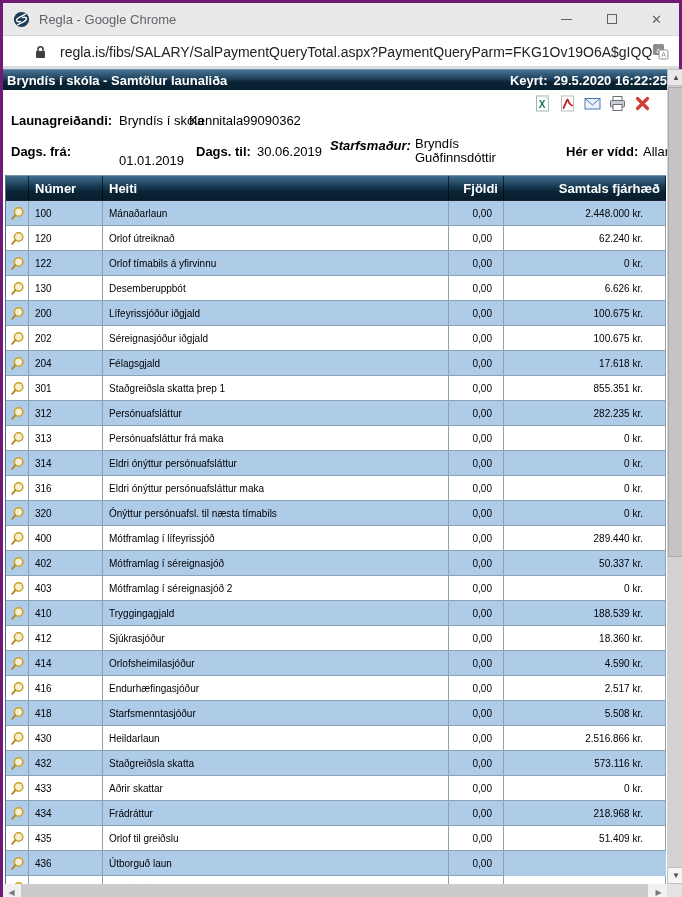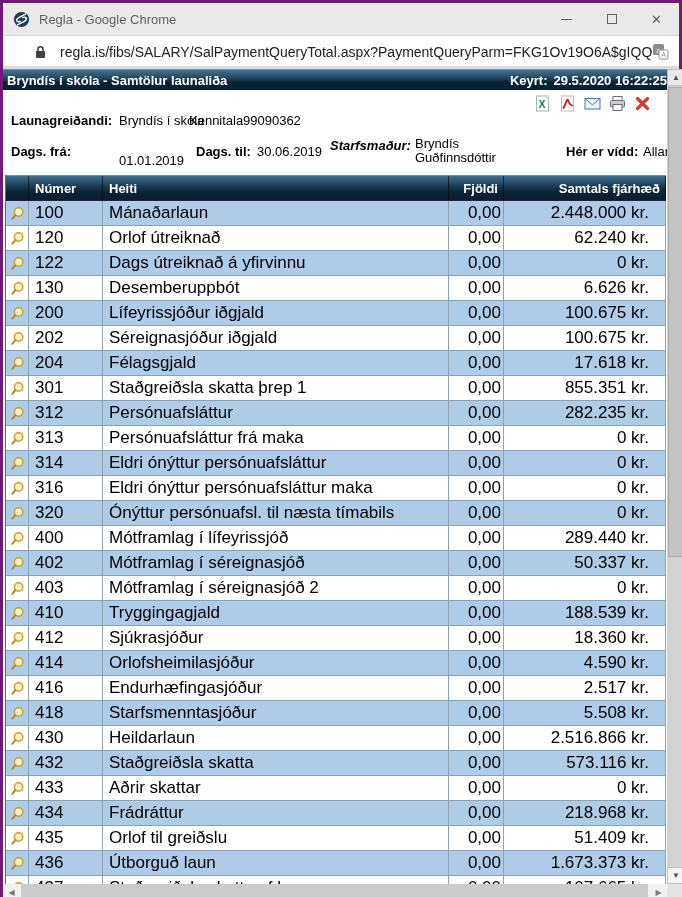--- a/index.html
+++ b/index.html
@@ -48,28 +48,28 @@
   .table { position:absolute; left:2px; top:106px; width:661px; border-left:1px solid #51708c; }
   .thead, .tr { display:grid; grid-template-columns:23px 74px 346px 55px 1fr; }
   .thead { height:26px;
     background:linear-gradient(180deg,#3f6d8e 0%, #173952 45%, #0a2537 65%, #071e2e 100%);
     color:#fff; font-weight:bold; font-size:13px; border-top:1px solid #6f93ad; border-bottom:1px solid #223; }
   .thead .th { display:flex; align-items:center; border-right:1px solid rgba(0,0,0,0.6); overflow:hidden; }
   .th.h-num  { padding-left:6px; }
   .th.h-name { padding-left:6px; }
   .th.h-count{ justify-content:flex-end; padding-right:5px; }
   .th.h-total{ justify-content:flex-end; padding-right:5px; }
-  .tr { height:25px; font-size:17px; color:#000; background:#fff; }
+  .tr { height:25px; font-size:10px; color:#000; background:#fff; }
   .tr.alt { background:#aecbe8; }
   .td { display:flex; align-items:center; border-right:1px solid #8ba1b4; border-bottom:1px solid #8ba1b4; overflow:hidden; white-space:nowrap; }
   .td.c-icon { justify-content:center; }
   .td.c-num  { padding-left:6px; }
   .td.c-name { padding-left:6px; }
-  .td.c-count{ justify-content:flex-end; padding-right:2px; }
-  .td.c-total{ justify-content:flex-end; padding-right:16px; }
+  .td.c-count{ justify-content:flex-end; padding-right:11px; }
+  .td.c-total{ justify-content:flex-end; padding-right:22px; }
 
   
   .vscroll { position:absolute; right:0; top:0; width:18px; height:815px; background:#d2d2d2; }
   .vs-btn { position:absolute; left:0; width:18px; height:17px; background:#e9e9e9; border:1px solid #c0c0c0; display:flex; align-items:center; justify-content:center; font-size:8px; color:#4d4d4d; }
   .vs-up { top:0; }
   .vs-down { bottom:0; background:#f4f4f4; }
   .vs-thumb { position:absolute; left:1px; top:18px; width:16px; height:470px; background:#c4c4c4; border:1px solid #aaaaaa; }
   .hscroll { position:absolute; left:0; bottom:0; width:664px; height:16px; background:#f1f1f1; }
   .hs-btn { position:absolute; top:0; width:17px; height:16px; display:flex; align-items:center; justify-content:center; font-size:8px; color:#7a7a7a; background:#f1f1f1; }
   .hs-left { left:0; }
@@ -205,21 +205,21 @@
     <div class="td c-total">62.240 kr.</div>
   </div>
             <div class="tr alt">
     <div class="td c-icon">
       <svg width="15" height="15" viewBox="0 0 15 15">
         <circle cx="8.6" cy="6" r="4.2" fill="#f7eecf" stroke="#c9a227" stroke-width="1.5"></circle>
         <line x1="5.4" y1="9.2" x2="2.2" y2="12.8" stroke="#b08a2e" stroke-width="2" stroke-linecap="round"></line>
       </svg>
     </div>
     <div class="td c-num">122</div>
-    <div class="td c-name">Dags útreiknað á yfirvinnu</div>
+    <div class="td c-name">Orlof tímabils á yfirvinnu</div>
     <div class="td c-count">0,00</div>
     <div class="td c-total">0 kr.</div>
   </div>
             <div class="tr">
     <div class="td c-icon">
       <svg width="15" height="15" viewBox="0 0 15 15">
         <circle cx="8.6" cy="6" r="4.2" fill="#f7eecf" stroke="#c9a227" stroke-width="1.5"></circle>
         <line x1="5.4" y1="9.2" x2="2.2" y2="12.8" stroke="#b08a2e" stroke-width="2" stroke-linecap="round"></line>
       </svg>
     </div>
@@ -495,21 +495,20 @@
             <div class="tr alt">
     <div class="td c-icon">
       <svg width="15" height="15" viewBox="0 0 15 15">
         <circle cx="8.6" cy="6" r="4.2" fill="#f7eecf" stroke="#c9a227" stroke-width="1.5"></circle>
         <line x1="5.4" y1="9.2" x2="2.2" y2="12.8" stroke="#b08a2e" stroke-width="2" stroke-linecap="round"></line>
       </svg>
     </div>
     <div class="td c-num">436</div>
     <div class="td c-name">Útborguð laun</div>
     <div class="td c-count">0,00</div>
-    <div class="td c-total">1.673.373 kr.</div>
   </div>
             <div class="tr">
     <div class="td c-icon">
       <svg width="15" height="15" viewBox="0 0 15 15">
         <circle cx="8.6" cy="6" r="4.2" fill="#f7eecf" stroke="#c9a227" stroke-width="1.5"></circle>
         <line x1="5.4" y1="9.2" x2="2.2" y2="12.8" stroke="#b08a2e" stroke-width="2" stroke-linecap="round"></line>
       </svg>
     </div>
     <div class="td c-num">437</div>
     <div class="td c-name">Staðgreiðsla skatta af launum</div>

